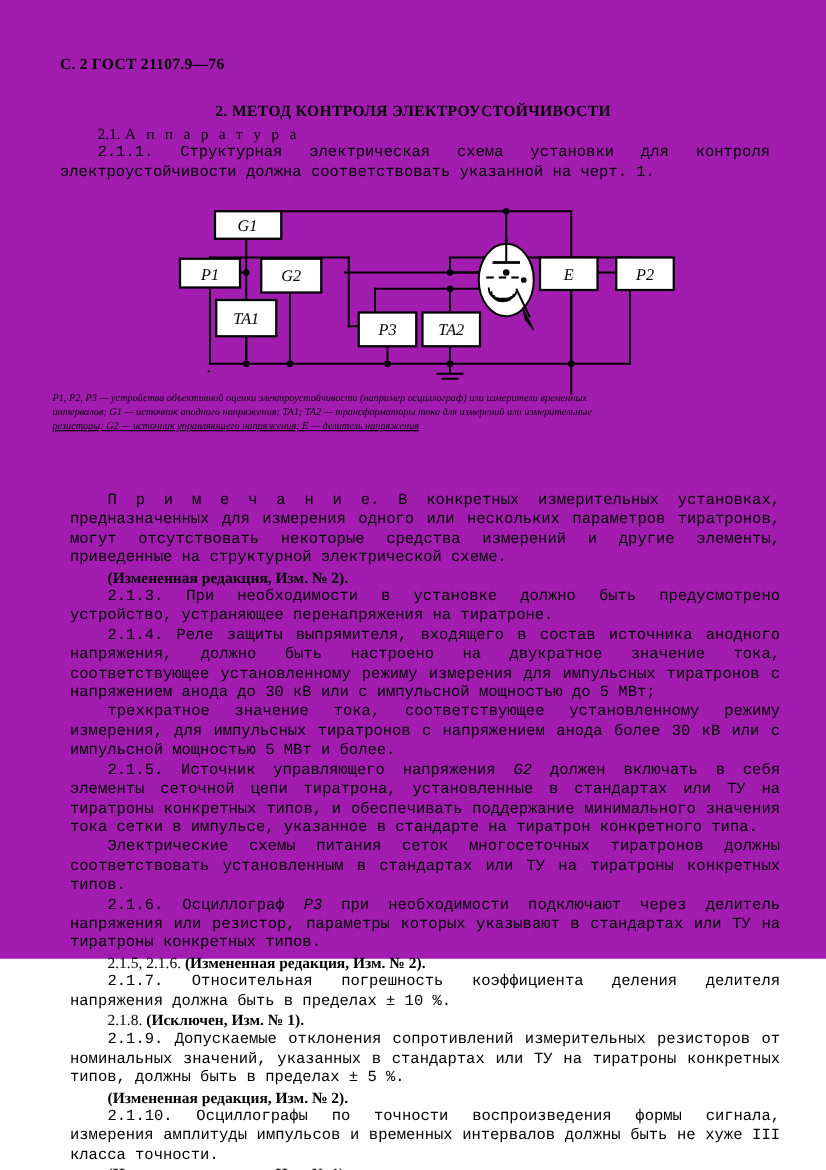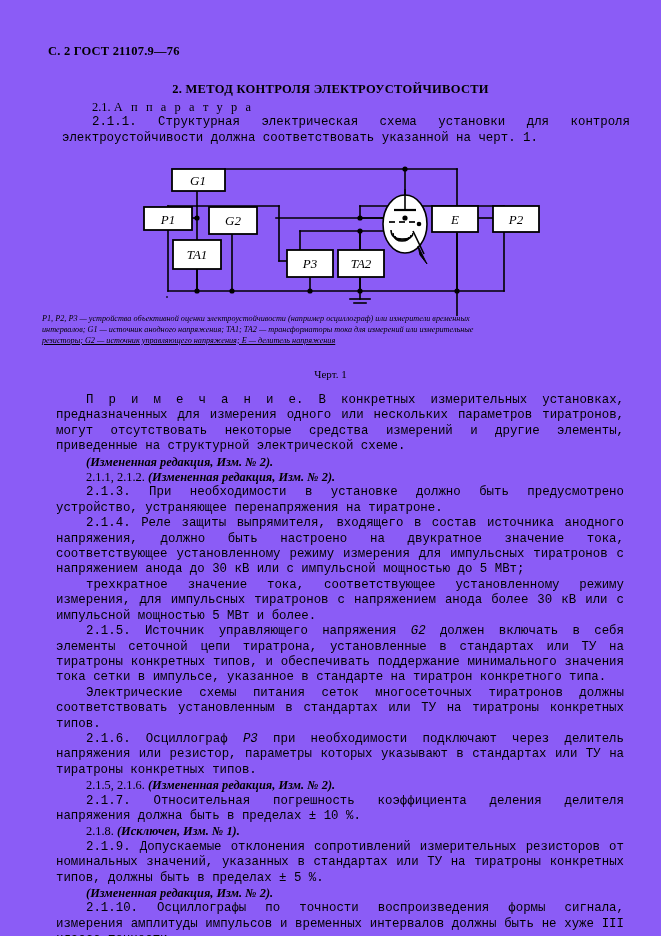--- a/index.html
+++ b/index.html
@@ -12,22 +12,22 @@
     height: 936px;
     position: relative;
     font-family: "Liberation Serif", "DejaVu Serif", serif;
     color: #000000;
     overflow: hidden;
   }
   .page {
     position: absolute;
     left: 0; top: 0;
     width: 661px;
-    height: 936px;
-    background: #8b5cf6;
+    height: 767px;
+    background: #a21caf;
   }
   .page-header {
     position: absolute;
     left: 48px;
     top: 44px;
     font-size: 12.5px;
     font-weight: bold;
     letter-spacing: 0.2px;
     white-space: nowrap;
   }
@@ -36,37 +36,37 @@
     left: 0;
     top: 82px;
     width: 661px;
     text-align: center;
     font-size: 12.5px;
     font-weight: bold;
     letter-spacing: 0.3px;
   }
   .body-col {
     position: absolute;
-    left: 62px;
+    left: 48px;
     top: 100px;
     width: 568px;
   }
   p.para {
     margin: 0 0 0 0;
     font-size: 12.4px;
     line-height: 15.4px;
     text-align: justify;
     text-indent: 30px;
     hyphens: manual;
   }
   p.para.j { text-align: justify; text-align-last: left; font-family: Liberation Mono, monospace; }
   .spaced {
     letter-spacing: 2.6px;
   }
-  .b { font-weight: bold; font-style: italic; }
+  .b { font-weight: bold; }
   .i { font-style: italic; }
 
   
   .figure-wrap {
     position: absolute;
     left: 0;
     top: 146px;
     width: 661px;
     height: 170px;
   }
@@ -230,30 +230,28 @@
       </g>
     </svg>
   </div>
 
   <div class="fig-caption">
     <span style="display: block;">P1, P2, P3 — устройства объективной оценки электроустойчивости (например осциллограф) или измерители временных</span>
     <span style="display: block;">интервалов; G1 — источник анодного напряжения; TA1; TA2 — трансформаторы тока для измерений или измерительные</span>
     <span style="display: block; text-decoration: underline;">резисторы;  G2 — источник управляющего напряжения;  E — делитель напряжения</span>
   </div>
 
-  <div class="fig-number">Черт. 1</div>
 
   <div class="lower-col">
 
     <p class="para j"><span class="spaced"></span><span>П р и м е ч а н и е. В конкретных измерительных установках, предназначенных для измерения одного или нескольких параметров тиратронов, могут отсутствовать некоторые средства измерений и другие элементы, приведенные на структурной электрической схеме.</span></p>
 
     <p class="para b">(Измененная редакция, Изм. № 2).</p>
 
 
-    <p class="para"><span>2.1.1, 2.1.2.  </span><span class="b">(Измененная редакция, Изм. № 2).</span></p>
 
     <p class="para j">2.1.3.  При необходимости в установке должно быть предусмотрено устройство, устраняющее перенапряжения на тиратроне.</p>
 
     <p class="para j">2.1.4.   Реле защиты выпрямителя, входящего в состав источника анодного напряжения, должно быть настроено на двукратное значение тока, соответствующее установленному режиму измерения для импульсных тиратронов с напряжением анода до 30 кВ или с импульсной мощностью до 5 МВт;</p>
 
     <p class="para j">трехкратное значение тока, соответствующее установленному режиму измерения, для импульсных тиратронов с  напряжением анода более  30  кВ или с  импульсной  мощностью 5 МВт и более.</p>
 
     <p class="para j"><span>2.1.5.</span><span>  Источник управляющего напряжения </span><span class="i">G2</span><span> должен включать в себя элементы сеточной цепи тиратрона, установленные в стандартах или ТУ на тиратроны конкретных типов, и обеспечивать поддержание минимального значения тока сетки в импульсе, указанное в стандарте на тиратрон конкретного типа.</span></p>
 
     <p class="para j">Электрические  схемы  питания  сеток  многосеточных  тиратронов  должны  соответствовать установленным в стандартах или ТУ на тиратроны конкретных типов.</p>

